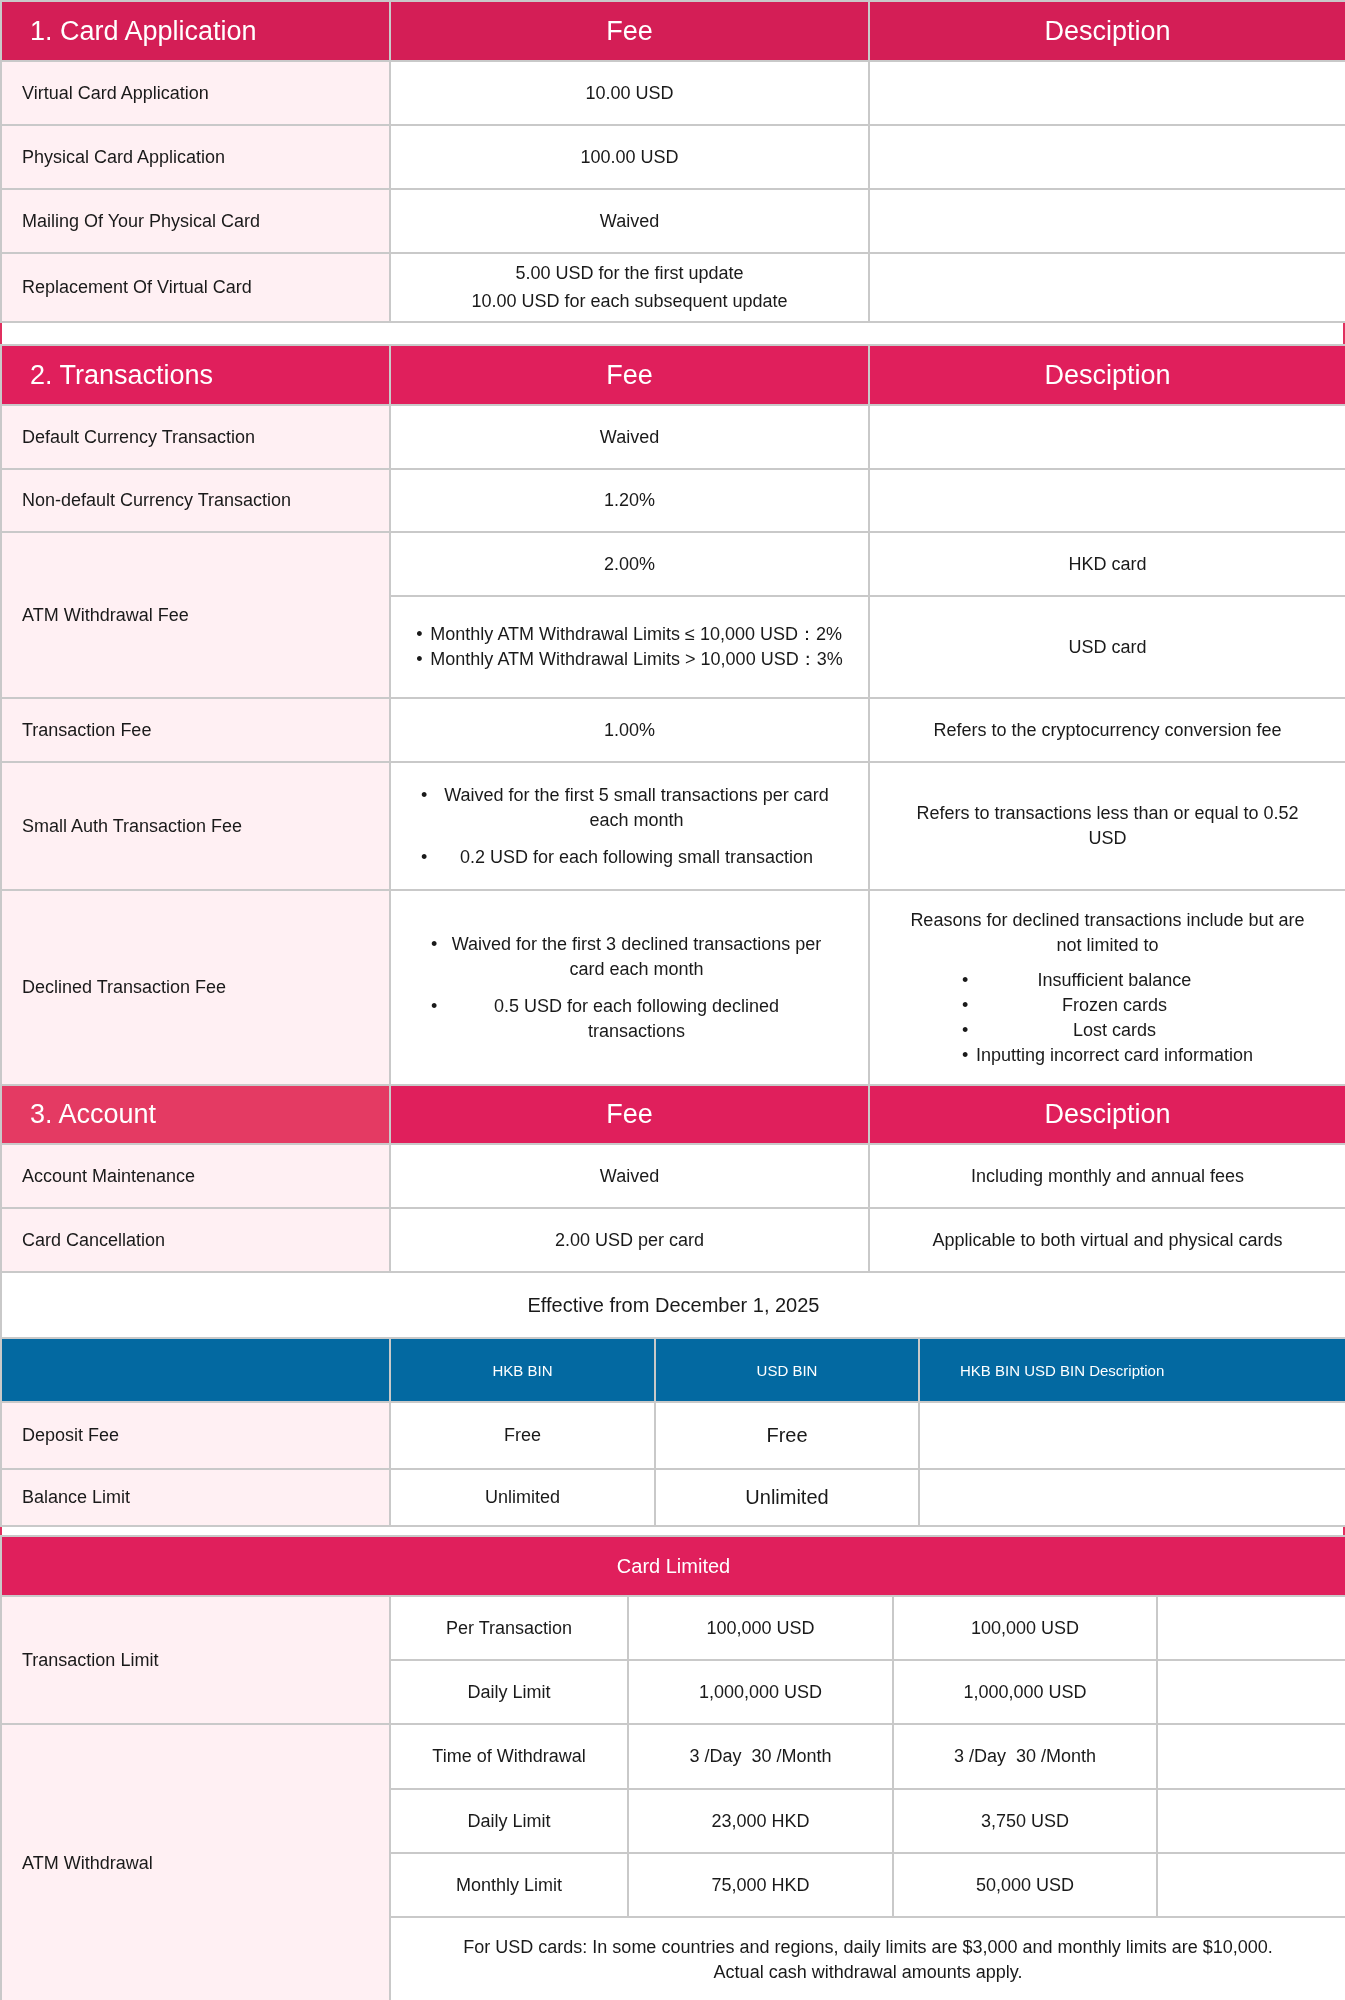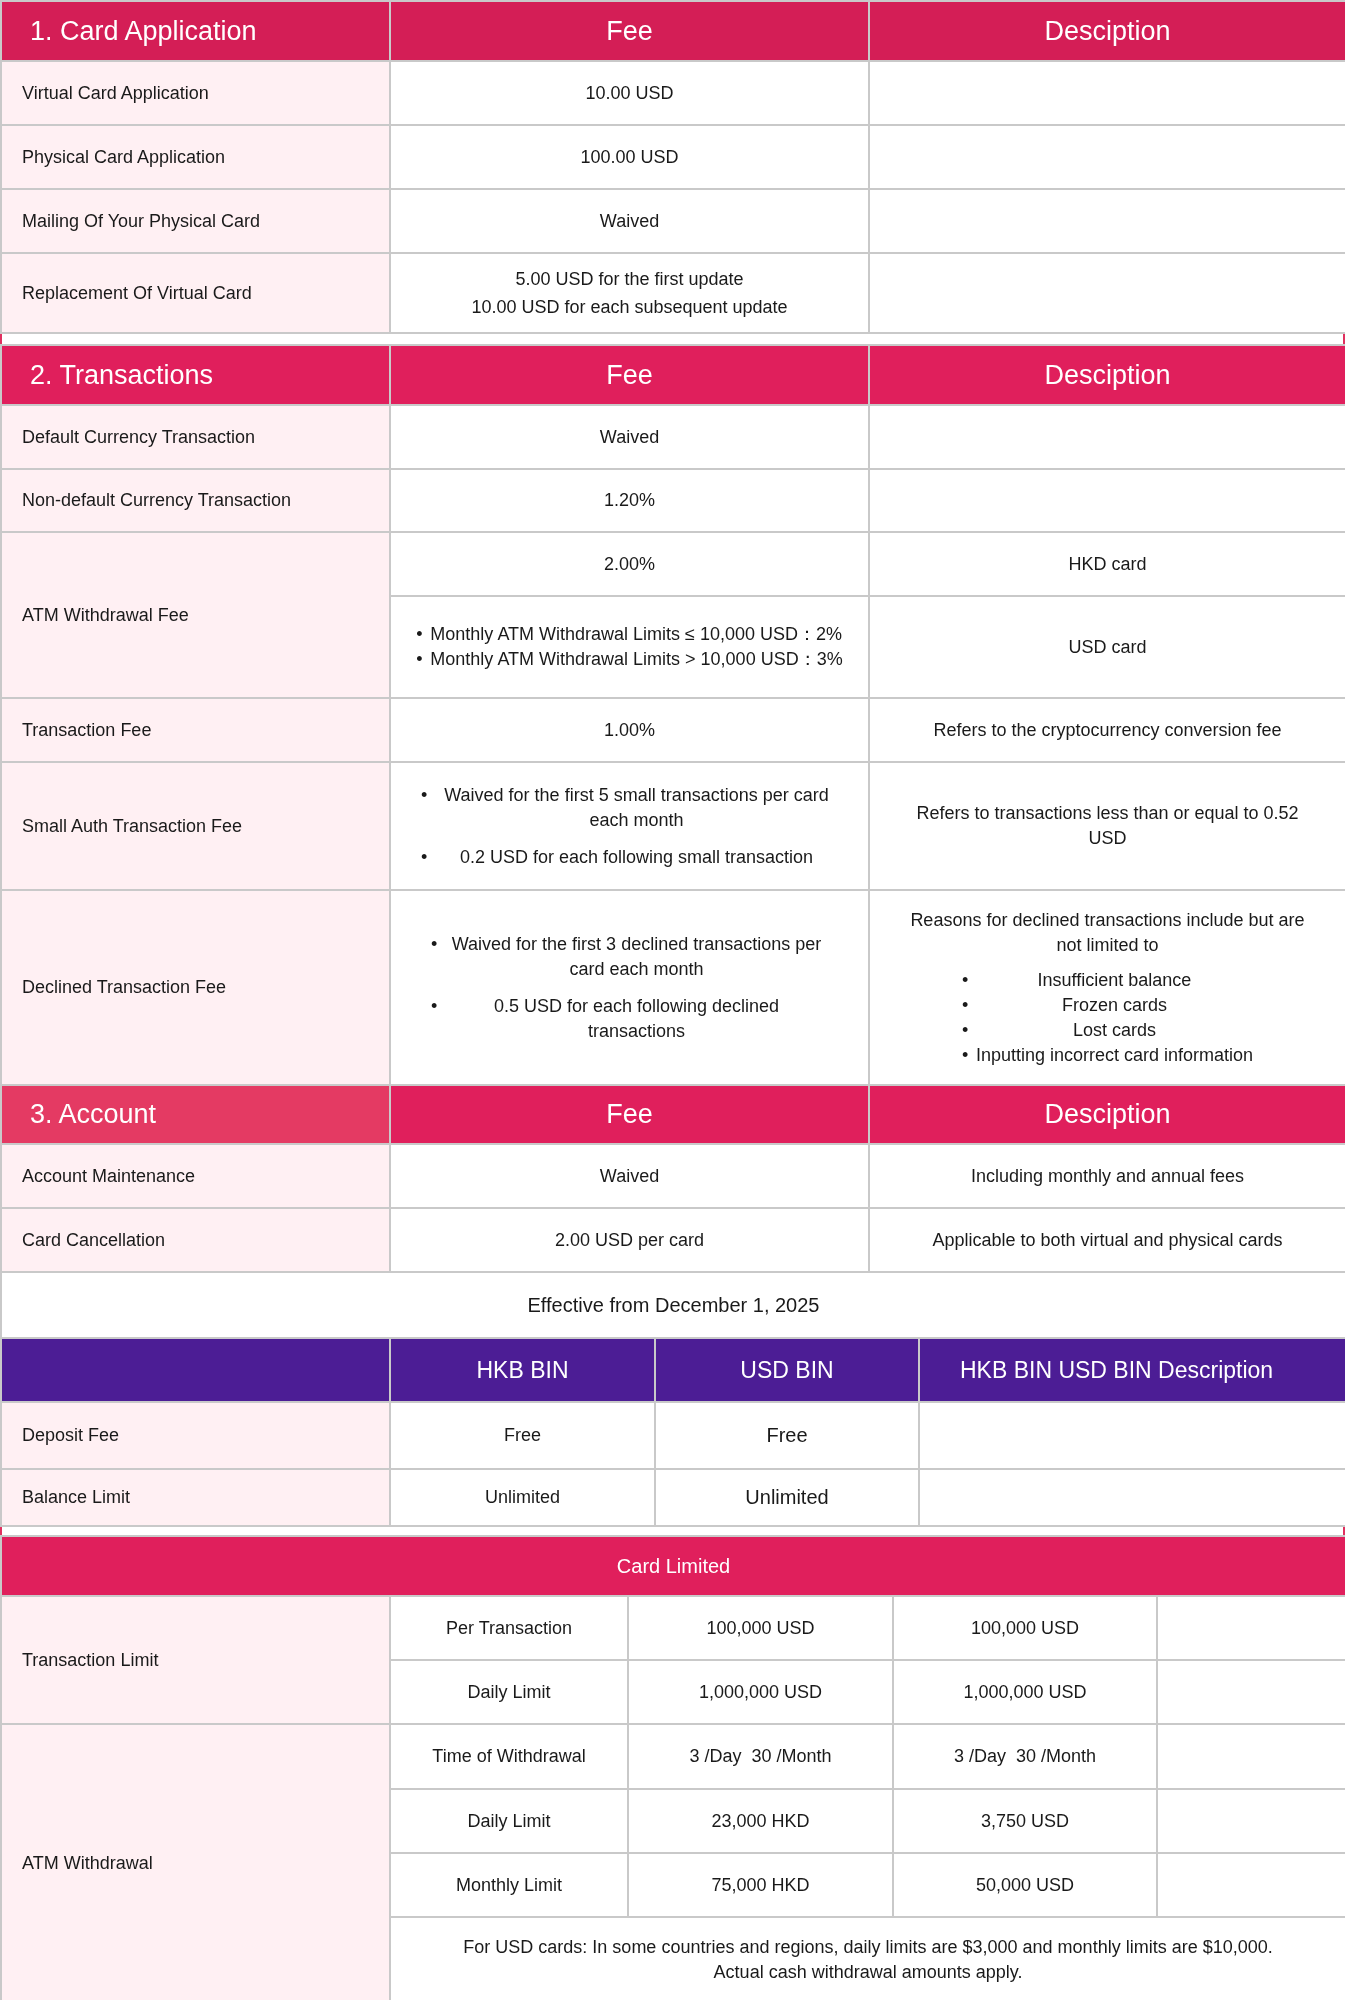--- a/index.html
+++ b/index.html
@@ -16,21 +16,21 @@
   th.first { text-align: left; padding-left: 28px; }
   td.label { background: #FFF0F3; text-align: left; padding-left: 20px; }
   td.val { background: #ffffff; }
   ul.bl { list-style: none; display: inline-block; text-align: center; }
   ul.bl li { position: relative; padding-left: 14px; }
   ul.bl li::before { content: "•"; position: absolute; left: 0; }
   ul.bl.gap li + li { margin-top: 12px; }
   ul.left { text-align: left; }
   .effective td { font-size: 20px; background: #ffffff; }
   .card-limited th { background: #E01F5C; color: #fff; font-size: 20px; }
-  .bin-hdr th { background: #4c1d95; color: #fff; font-size: 23px; }
+  .bin-hdr th { background: #0369a1; color: #fff; font-size: 15px; }
   .bin-hdr th.desc { text-align: left; padding-left: 40px; }
   .bigv { font-size: 20px; }
   .note { font-size: 18px; line-height: 25px; }
 </style>
 </head>
 <body>
 
 <div class="frame"></div>
 
 <table style="top:0;">
@@ -53,21 +53,21 @@
   <tr style="height:64px;">
     <td class="label">Physical Card Application</td>
     <td class="val">100.00 USD</td>
     <td class="val"></td>
   </tr>
   <tr style="height:64px;">
     <td class="label">Mailing Of Your Physical Card</td>
     <td class="val">Waived</td>
     <td class="val"></td>
   </tr>
-  <tr style="height:80px;">
+  <tr style="height:69px;">
     <td class="label">Replacement Of Virtual Card</td>
     <td class="val">
       <div>5.00 USD for the first update</div>
       <div style="margin-top:3px;">10.00 USD for each subsequent update</div>
     </td>
     <td class="val"></td>
   </tr>
 </tbody>
   </table>
 

